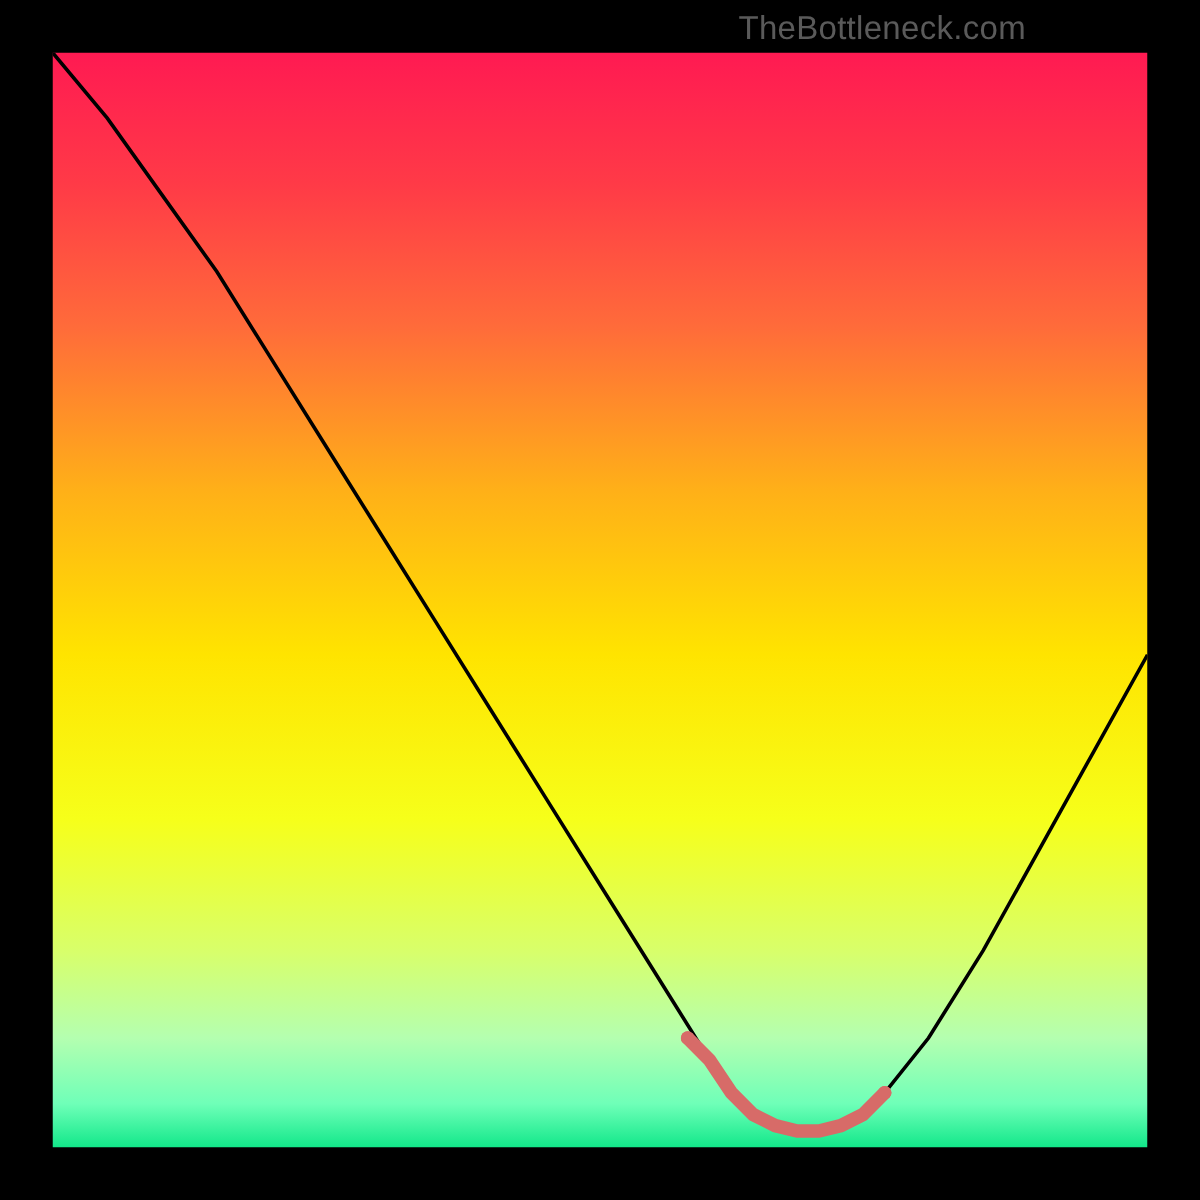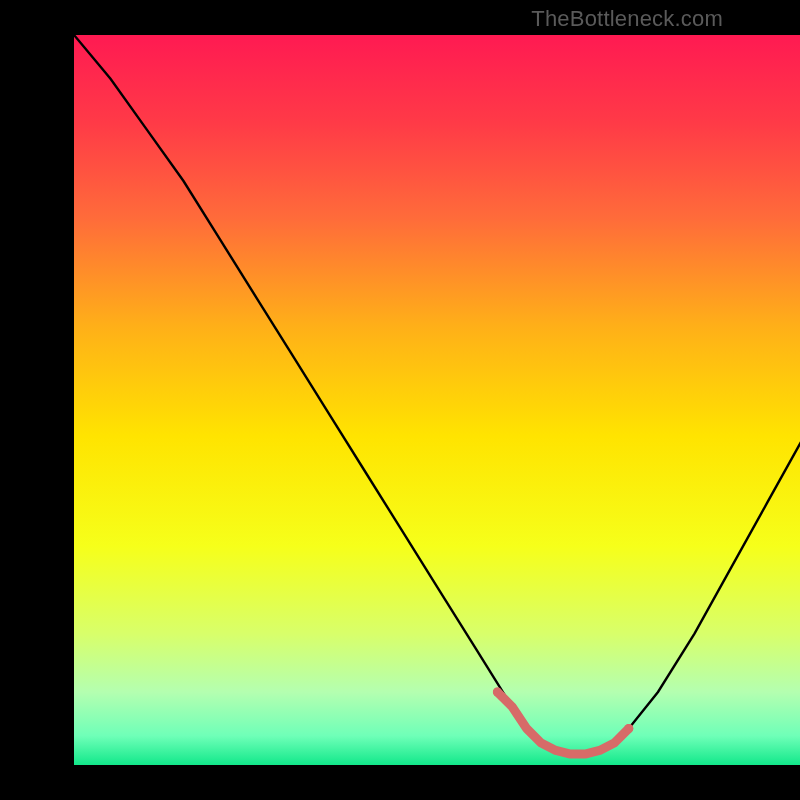--- a/index.html
+++ b/index.html
@@ -2,21 +2,20 @@
 <html><head>
 <meta charset="utf-8">
 <style>
   * { margin: 0; padding: 0; box-sizing: border-box; }
   html, body { width: 800px; height: 800px; background: #000; overflow: hidden; }
   .container {
     width: 696px;
     height: 800px;
     position: relative;
     background: #000;
-    margin-left: 39px;
   }
   .watermark {
     position: absolute;
     top: 6px;
     right: 12px;
     color: #5a5a5a;
     font-family: Arial, Helvetica, sans-serif;
     font-size: 22px;
     font-weight: 500;
     letter-spacing: 0.2px;

